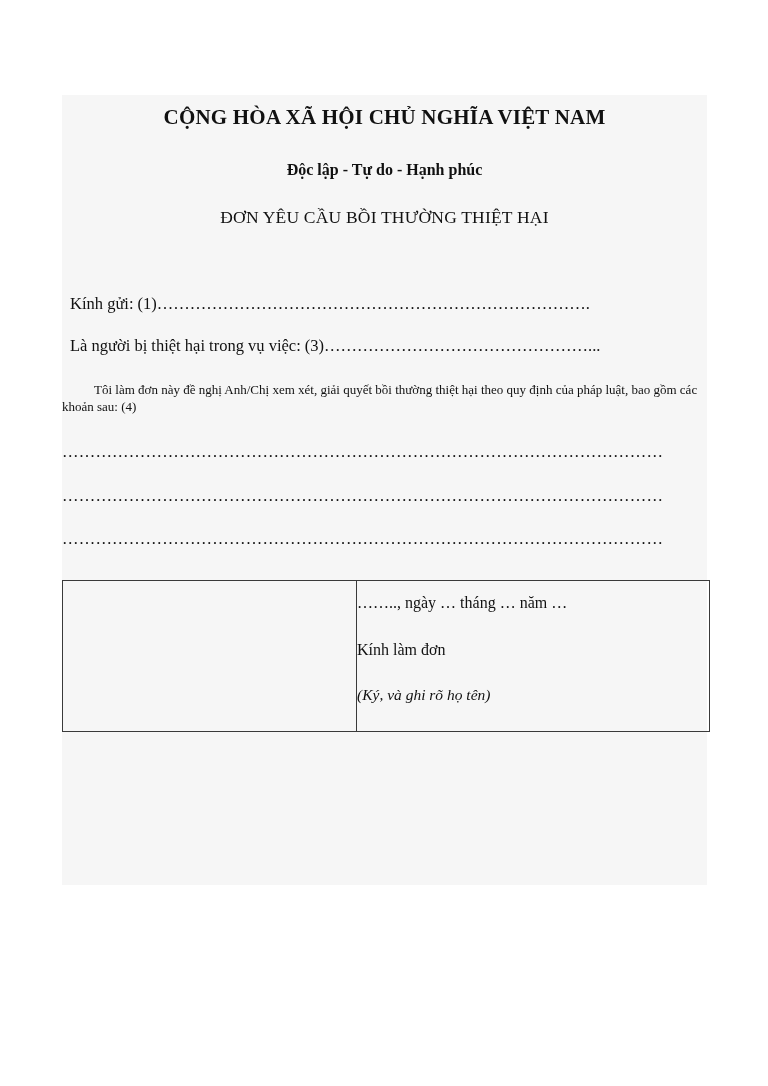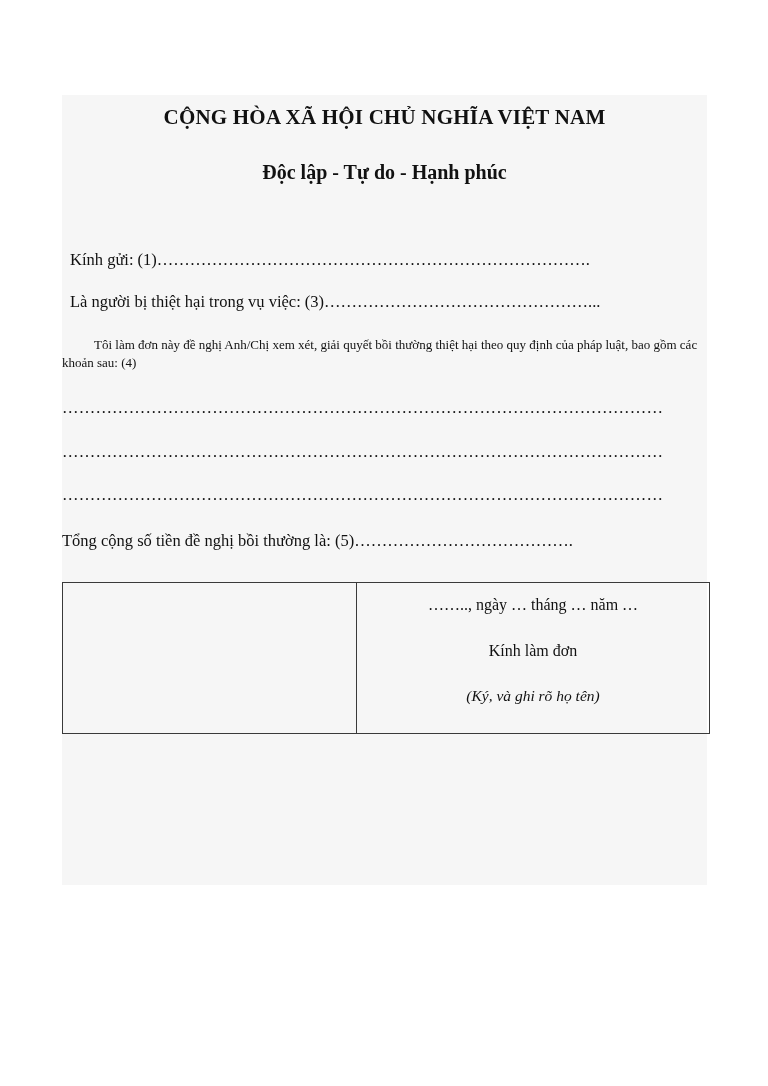--- a/index.html
+++ b/index.html
@@ -38,21 +38,21 @@
     text-align: center;
   }
   .title-main {
     font-size: 21px;
     font-weight: bold;
     letter-spacing: 0.2px;
     margin: 10px 0 0 0;
     line-height: 1.2;
   }
   .title-sub {
-    font-size: 20px;
+    font-size: 16px;
     font-weight: bold;
     margin: 30px 0 0 0;
     line-height: 1.2;
   }
   .title-doc {
     font-size: 17.5px;
     font-weight: normal;
     letter-spacing: 0.2px;
     margin: 28px 0 0 0;
     line-height: 1.2;
@@ -114,21 +114,20 @@
   .sign-table td {
     border: 1px solid #3a3a3a;
     height: 150px;
     vertical-align: top;
     padding: 0;
   }
   .cell-left { width: 293px; }
   .cell-right { width: 352px; }
 
   .sign-inner {
-    text-align: center;
     padding-top: 12px;
   }
   .sign-date {
     font-size: 16px;
     line-height: 1.3;
     margin: 0;
   }
   .sign-role {
     font-size: 16px;
     line-height: 1.3;
@@ -144,41 +143,39 @@
 </head>
 <body>
 
 <div class="scan-panel"></div>
 
 <div class="doc-body">
 
   <div class="heading-block">
     <p class="title-main">CỘNG HÒA XÃ HỘI CHỦ NGHĨA VIỆT NAM</p>
     <p class="title-sub">Độc lập - Tự do - Hạnh phúc</p>
+    <p class="title-doc">ĐƠN YÊU CẦU BỒI THƯỜNG THIỆT HẠI</p>
   </div>
 
   <p class="field-line field-first">
     <span>Kính gửi: (1)</span><span>…………………………………………………………………….</span>
   </p>
 
 
 
   <p class="field-line">
     <span>Là người bị thiệt hại trong vụ việc: (3)</span><span>…………………………………………...</span>
   </p>
 
   <p class="para">Tôi làm đơn này đề nghị Anh/Chị xem xét, giải quyết bồi thường thiệt hại theo quy định của pháp luật, bao gồm các khoản sau: (4)</p>
 
   <p class="dot-row dot-first">………………………………………………………………………………………………</p>
   <p class="dot-row">………………………………………………………………………………………………</p>
   <p class="dot-row">………………………………………………………………………………………………</p>
 
-  <p class="total-line">
-    <span>Tổng cộng số tiền đề nghị bồi thường là: (5)</span><span>………………………………….</span>
-  </p>
 
 
   <table class="sign-table">
     <tbody>
       <tr>
         <td class="cell-left">
           <span></span>
         </td>
         <td class="cell-right">
           <div class="sign-inner">

